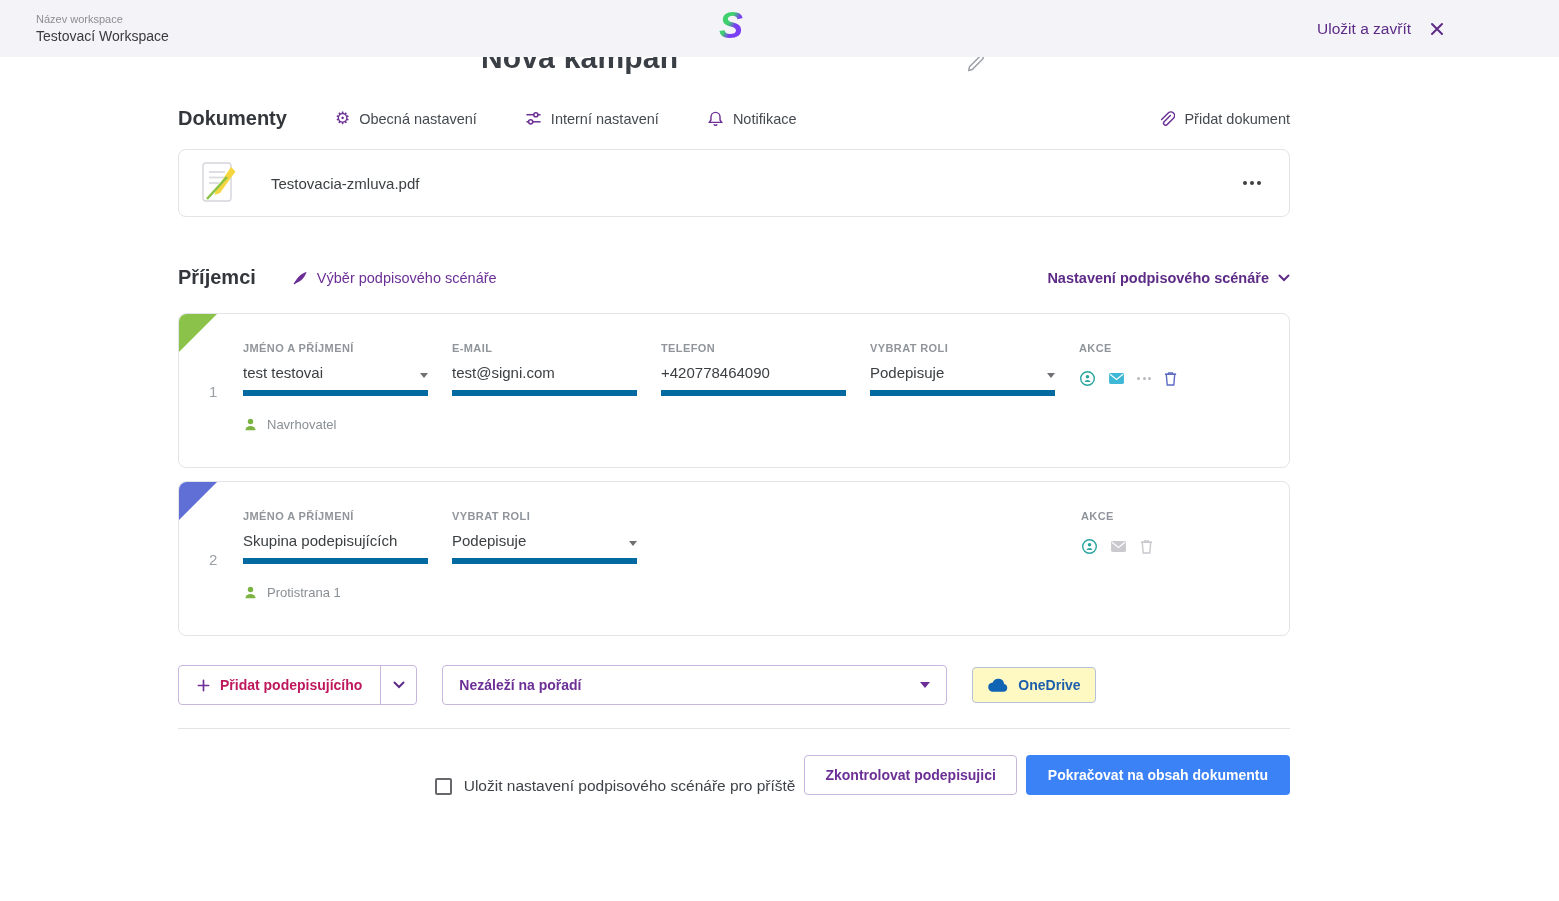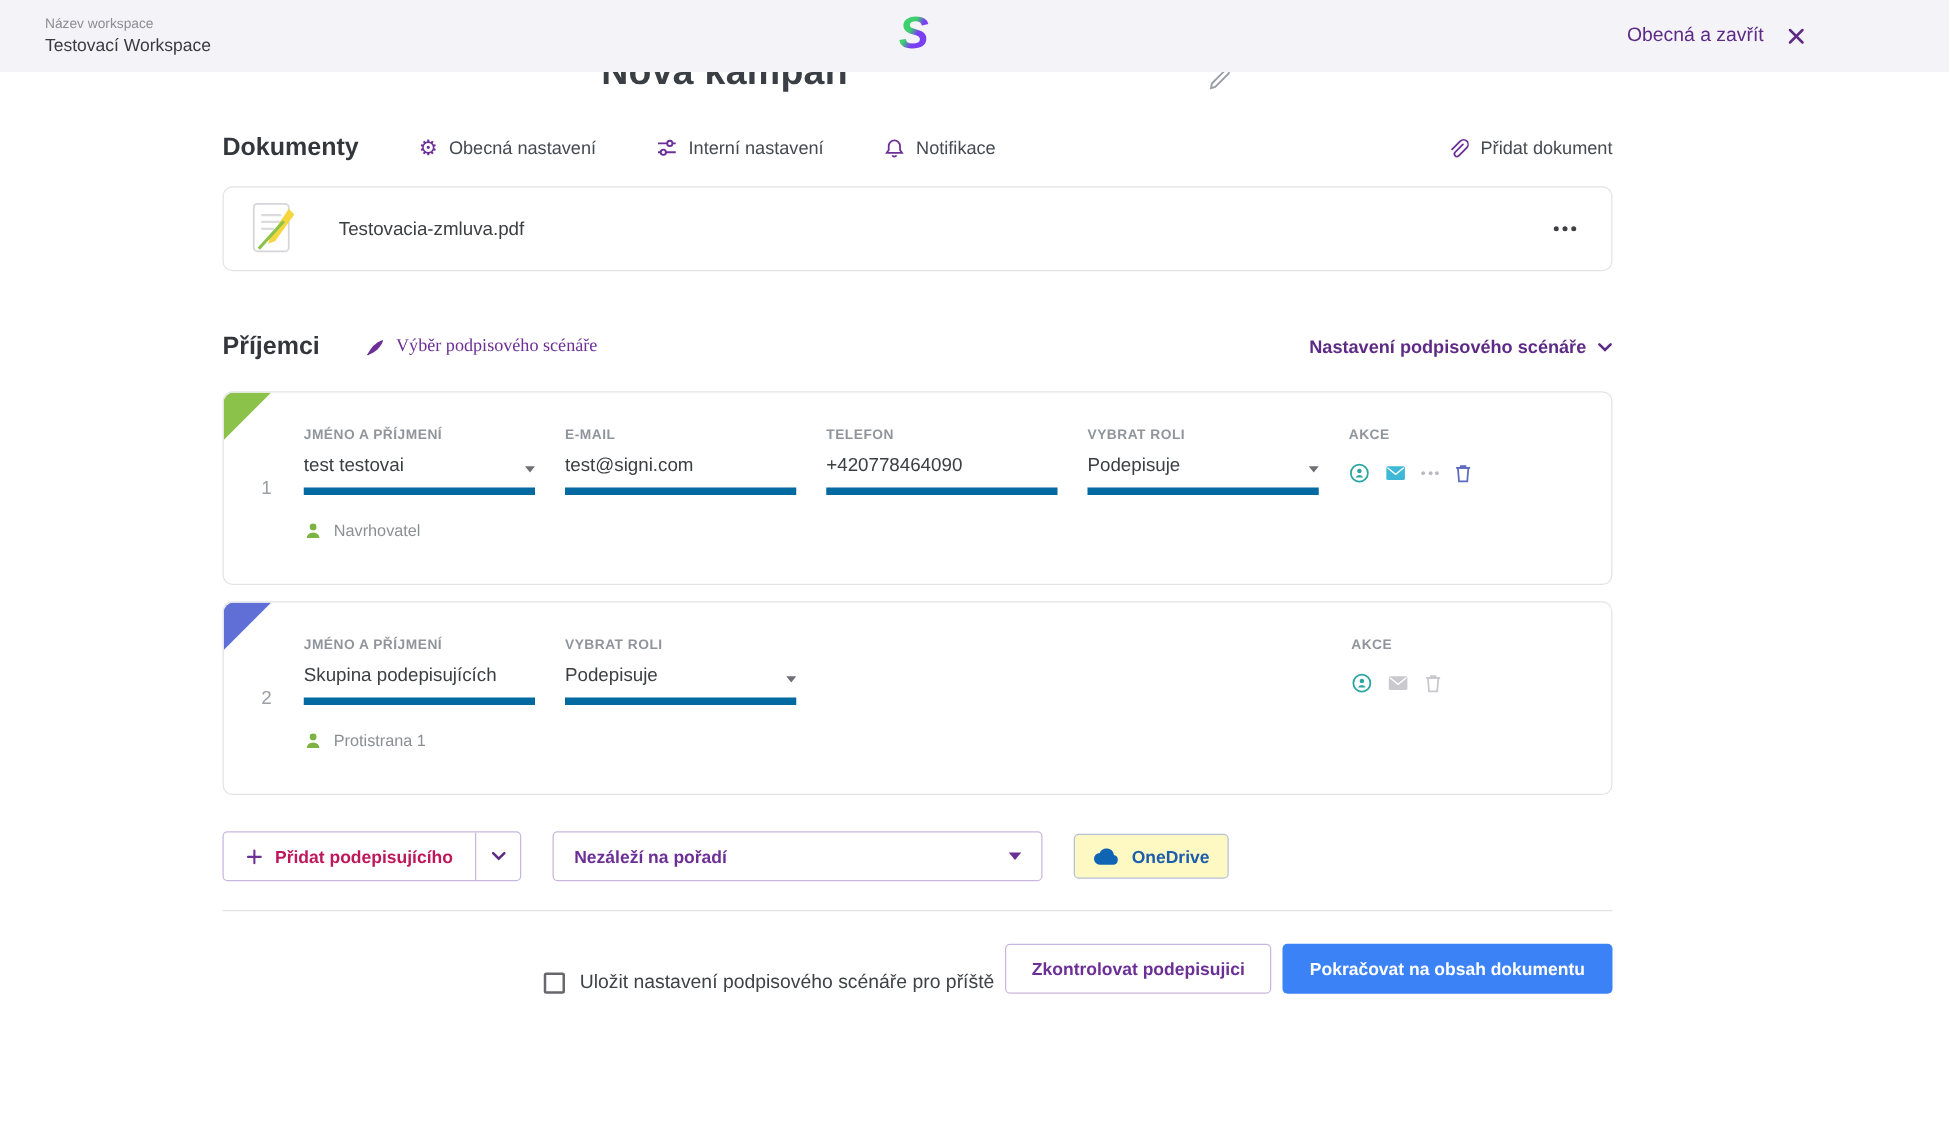--- a/index.html
+++ b/index.html
@@ -40,21 +40,21 @@
   .doc-card {
     margin-top:19px; height:68px; border:1px solid #e3e3e8; border-radius:8px;
     display:flex; align-items:center; padding:0 26px 0 22px; background:#fff;
   }
   .doc-card.first { margin-top:27px; }
   .doc-name { margin-left:34px; font-size:15px; color:#3c4043; }
   .dots { margin-left:auto; display:flex; gap:3px; cursor:pointer; padding:6px 2px; }
   .dots i { width:4px; height:4px; border-radius:50%; background:#3f3f44; display:block; }
 
   .recips-head { display:flex; align-items:center; margin-top:49px; }
-  .scenario-link { display:flex; align-items:center; gap:9px; margin-left:36px; color:#6b2f96; font-size:14.5px; cursor:pointer;font-family:Liberation Serif, serif; }
+  .scenario-link { display:flex; align-items:center; gap:9px; margin-left:36px; color:#6b2f96; font-size:14.5px; cursor:pointer; }
   .scenario-settings { margin-left:auto; display:flex; align-items:center; gap:9px; color:#5d2b86; font-weight:bold; font-size:14.5px; cursor:pointer; }
 
   
   .rcard {
     position:relative; margin-top:24px; border:1px solid #e3e3e8; border-radius:8px;
     height:155px; padding:28px 28px 0 64px; background:#fff;
   }
   .rcard.second { margin-top:13px; }
   .corner {
     position:absolute; top:0; left:0; width:0; height:0;
@@ -81,21 +81,21 @@
   .dots-sm { display:flex; gap:2.5px; align-items:center; }
   .dots-sm i { width:3px; height:3px; border-radius:50%; background:#b9b9be; display:block; }
   .party { display:flex; align-items:center; gap:9px; margin-top:21px; font-size:13px; color:#8a8f94; }
 
   
   .controls-row { display:flex; align-items:center; margin-top:29px; }
   .split-btn { height:40px; border:1px solid #c9b6de; border-radius:4px; display:flex; align-items:stretch; overflow:hidden; background:#fff; }
   .split-main { display:flex; align-items:center; gap:10px; padding:0 18px; color:#be185d; font-weight:bold; font-size:14px; cursor:pointer; }
   .split-caret { width:36px; border-left:1px solid #c9b6de; display:flex; align-items:center; justify-content:center; cursor:pointer; }
   .order-select {
-    width:392px; height:40px; margin-left:25px; border:1px solid #c9b6de; border-radius:4px;
+    width:505px; height:40px; margin-left:25px; border:1px solid #c9b6de; border-radius:4px;
     display:flex; align-items:center; justify-content:space-between; padding:0 16px;
     color:#6b2f96; font-weight:bold; font-size:14px; cursor:pointer; background:#fff;
   }
   .order-caret { width:0; height:0; border-left:5px solid transparent; border-right:5px solid transparent; border-top:6px solid #6b2f96; }
   .onedrive {
     height:36px; margin-left:25px; border:1px solid #b5c0da; border-radius:4px;
     display:flex; align-items:center; gap:8px; padding:0 14px;
     color:#1c5eab; font-weight:bold; font-size:14px; cursor:pointer; background:#fef9c3;
   }
 
@@ -123,21 +123,21 @@
       <defs>
         <linearGradient id="lg" x1="0" y1="0" x2="1" y2="1">
           <stop offset="0.42" stop-color="#3ecf6e"></stop>
           <stop offset="0.58" stop-color="#7a3ff2"></stop>
         </linearGradient>
       </defs>
       <text x="14" y="32" text-anchor="middle" font-size="36" font-weight="bold" font-style="italic" font-family="Liberation Sans, sans-serif" fill="url(#lg)">S</text>
     </svg>
   </div>
   <div class="topbar-right">
-    <span class="save-close">Obecná a zavřít</span>
+    <span class="save-close">Uložit a zavřít</span>
     <span class="close-x">
       <svg width="16" height="16" viewBox="0 0 16 16">
           <path d="M3 3 L13 13 M13 3 L3 13" stroke="#5d2b86" stroke-width="2" stroke-linecap="round"></path>
         </svg>
     </span>
   </div>
 </header>
 
 <div class="main">
 

